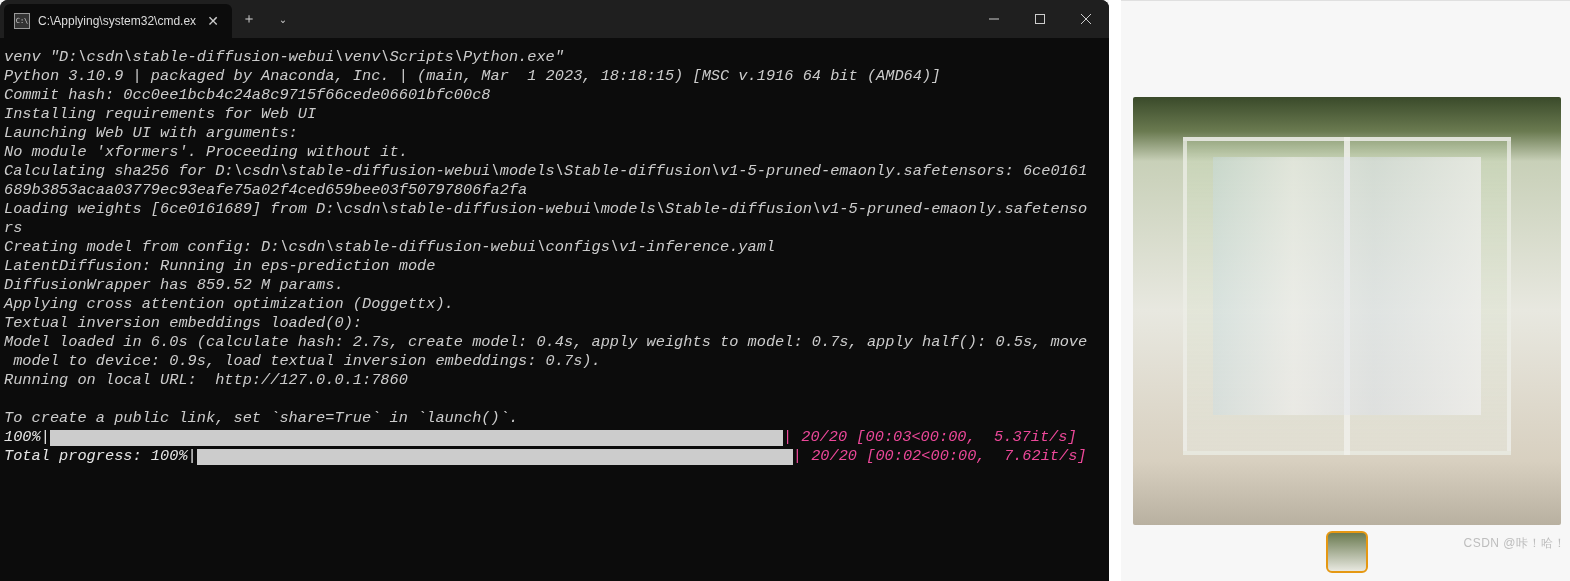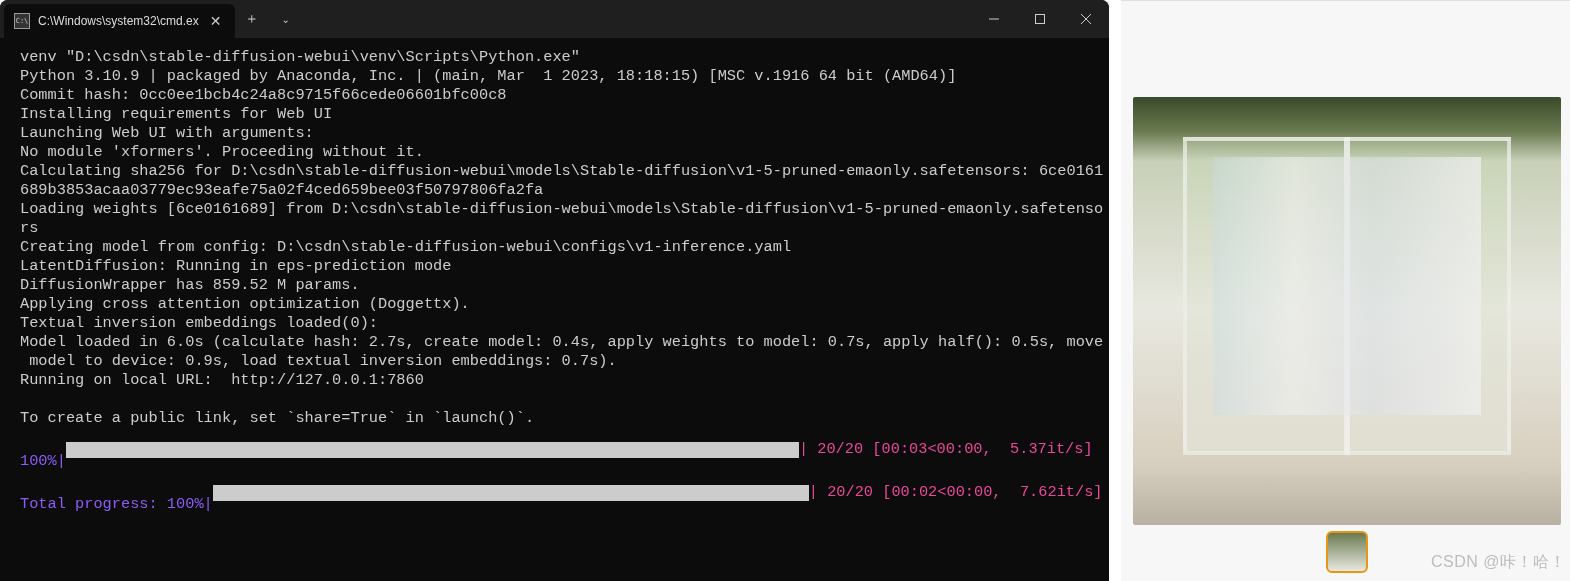--- a/index.html
+++ b/index.html
@@ -12,47 +12,47 @@
   .tab-icon span { font-size: 7px; color: #ccc; font-family: monospace; line-height: 1; }
   .tab-title { color: #ddd; font-size: 12px; white-space: nowrap; overflow: hidden; text-overflow: ellipsis; flex: 1; }
   .tab-close { color: #ccc; font-size: 14px; width: 18px; text-align: center; cursor: pointer; }
   .tab-actions { display: flex; align-items: center; }
   .tab-add, .tab-drop { color: #ccc; width: 34px; display: flex; align-items: center; justify-content: center; font-size: 14px; cursor: pointer; }
   .tab-drop { font-size: 10px; }
   .spacer { flex: 1; }
   .window-controls { display: flex; }
   .wc-btn { width: 46px; display: flex; align-items: center; justify-content: center; color: #ccc; cursor: pointer; }
   .wc-btn svg { width: 10px; height: 10px; }
-  .terminal-body { flex: 1; padding: 10px 20px; font-family: Consolas, "Courier New", monospace; font-size: 15.3px; line-height: 19px; color: #cccccc; white-space: pre; overflow: hidden; }
+  .terminal-body { flex: 1; padding: 10px 4px; font-family: Consolas, "Courier New", monospace; font-size: 15.3px; line-height: 19px; color: #cccccc; white-space: pre; overflow: hidden; font-style: italic; }
   .bar-line { display: flex; align-items: center; white-space: pre; }
-  .bar-prefix { color: #8b5cf6; margin-top: 24px; }
+  .bar-prefix { color: #e5e5e5; }
   .bar-fill { display: inline-block; height: 16px; background: #cccccc; flex: 0 0 auto; }
   .bar-suffix { color: #ec4899; }
 
   .right-panel { flex: 1; background: #ffffff; position: relative; }
   .right-inner { position: absolute; left: 12px; right: 0; top: 0; bottom: 0; background: #f7f7f7; border-top: 1px solid #e0e0e0; }
   .gen-image { position: absolute; left: 12px; top: 96px; width: 428px; height: 428px; background: linear-gradient(180deg,#3a4a2a 0%, #6a7a50 8%, #c8d0b8 15%, #e8e8e0 50%, #d8d0c0 85%, #b8b0a0 100%); border-radius: 2px; overflow: hidden; }
   .gen-image::before { content:""; position:absolute; left:50px; top:40px; right:50px; bottom:70px; background: linear-gradient(180deg, rgba(200,220,180,0.3), rgba(230,230,220,0.6)); border: 4px solid rgba(240,240,235,0.7); }
   .gen-image::after { content:""; position:absolute; left:80px; top:60px; right:80px; bottom:110px; background: linear-gradient(90deg, rgba(200,220,230,0.4) 0%, rgba(240,240,240,0.6) 30%, rgba(220,225,235,0.5) 60%, rgba(240,240,240,0.7) 100%); }
   .frame-vert { position:absolute; top:40px; bottom:70px; width:6px; background: rgba(240,240,235,0.85); }
   .fv1 { left: 50%; margin-left:-3px; }
   .thumb { position: absolute; left: 205px; top: 530px; width: 42px; height: 42px; border: 2px solid #e59813; border-radius: 6px; background: linear-gradient(180deg,#6a7a50,#e8e8e0); }
-  .watermark { position: absolute; right: 4px; bottom: 8px; color: #bdbdbd; font-size: 16px; letter-spacing: 0.5px; }
+  .watermark { position: absolute; right: 4px; bottom: 29px; color: #bdbdbd; font-size: 12px; letter-spacing: 0.5px; }
 </style>
 </head>
 <body>
 
 <div class="layout">
   <div class="terminal-window">
     <div class="titlebar">
       <div class="tab">
         <div class="tab-icon">
             <span>C:\</span>
           </div>
-        <div class="tab-title">C:\Windows\system32\cmd.ex</div>
+        <div class="tab-title">C:\Applying\system32\cmd.ex</div>
         <div class="tab-close">✕</div>
       </div>
       <div class="tab-actions">
         <div class="tab-add">＋</div>
         <div class="tab-drop">⌄</div>
       </div>
       <div class="spacer"></div>
       <div class="window-controls">
         <div class="wc-btn">
           <svg viewBox="0 0 10 10">

